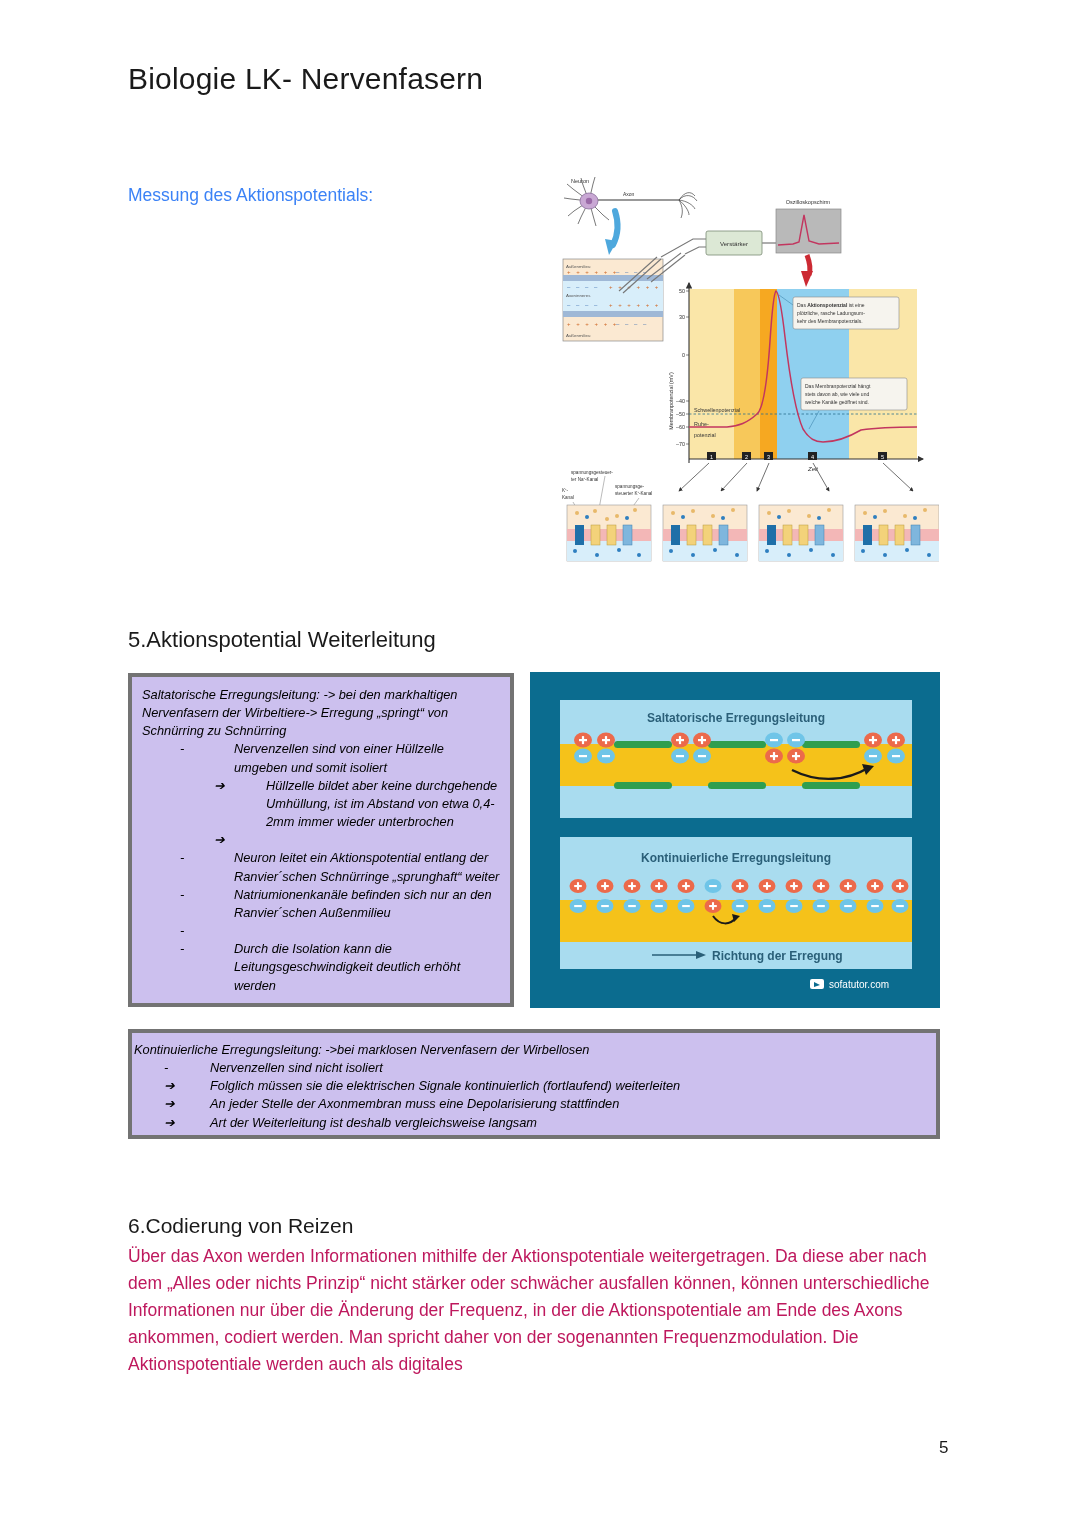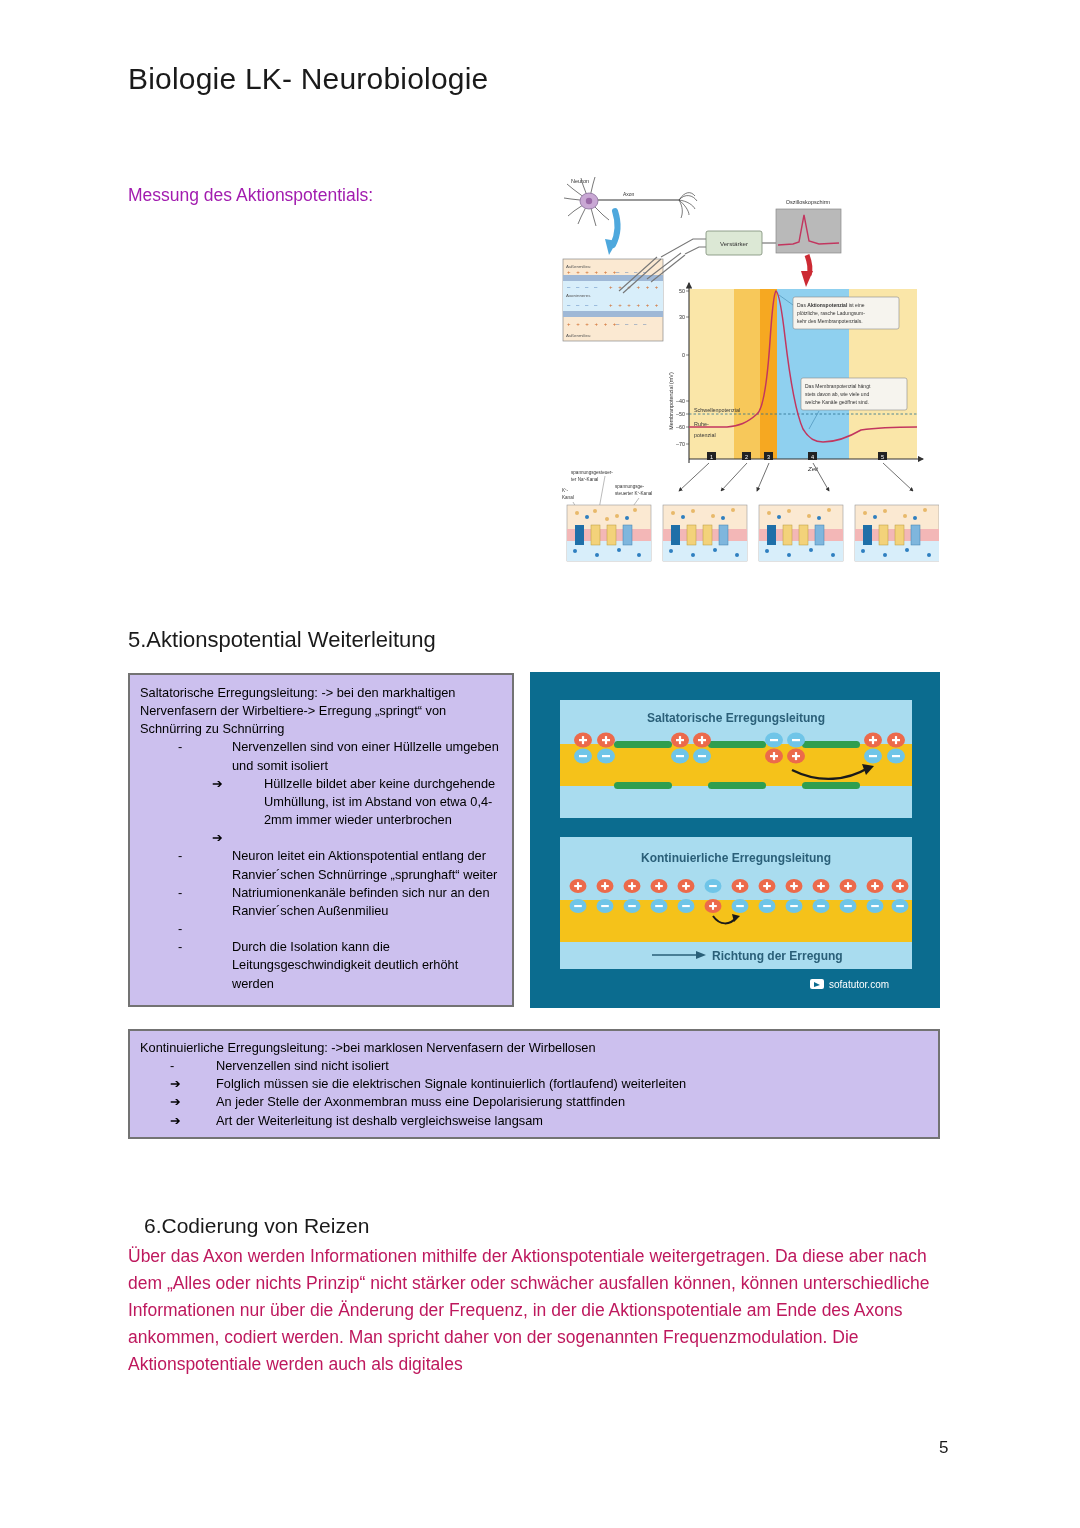--- a/index.html
+++ b/index.html
@@ -16,46 +16,46 @@
 
   
   .doc-title{
     position:absolute;left:128px;top:62px;
     font-size:30px;font-weight:400;letter-spacing:.2px;color:#1a1a1a;
   }
 
   
   .intro{
     position:absolute;left:128px;top:182px;width:415px;
-    font-size:17.5px;line-height:1.52;color:#a21caf;
+    font-size:17.5px;line-height:1.52;color:#3b82f6;
   }
 
   
   .fig1{
     position:absolute;left:561px;top:171px;width:378px;height:400px;
   }
   .fig1 svg{display:block;}
 
   
   .heading5{
     position:absolute;left:128px;top:627px;
     font-size:22px;font-weight:400;color:#1a1a1a;
   }
 
   
   .purple-box{
-    background:#ccc0ee;border:2px solid #737373;box-sizing:border-box;
+    background:#ccc0ee;border:4px solid #737373;box-sizing:border-box;font-style:italic;
   }
   #box-saltatorisch{
     position:absolute;left:128px;top:673px;width:386px;height:334px;
     padding:9px 10px 0 10px;
   }
   #box-kontinuierlich{
     position:absolute;left:128px;top:1029px;width:812px;height:110px;
-    padding:8px 10px 0 10px;
+    padding:8px 10px 0 2px;
   }
   .bx-lead{font-size:12.8px;line-height:1.42;color:#000;}
   .bx-list{list-style:none;margin:0;padding:0;}
   .bx-li{display:flex;font-size:12.8px;line-height:1.42;color:#000;}
   .bx-mark{flex:0 0 auto;text-align:left;}
   .bx-txt{flex:1 1 auto;}
   
   #box-saltatorisch .lvl1 .bx-mark{width:54px;padding-left:38px;}
   #box-saltatorisch .lvl2 .bx-mark{width:52px;padding-left:72px;}
   #box-saltatorisch .lvl1 .bx-txt{padding-left:0;}
@@ -65,39 +65,39 @@
 
   
   .fig2{
     position:absolute;left:530px;top:672px;width:410px;height:336px;border-radius:17px;
   }
   .fig2 svg{display:block;}
 
   
   .heading6{
     position:absolute;left:128px;top:1214px;
-    font-size:21px;font-weight:400;color:#1a1a1a;margin-left:16px;
+    font-size:21px;font-weight:400;color:#1a1a1a;
   }
   .body6{
     position:absolute;left:128px;top:1243px;width:826px;
     font-size:17.5px;line-height:1.54;color:#be185d;
   }
 
   
   .pageno{
     position:absolute;left:939px;top:1438px;
     font-size:17px;color:#1a1a1a;
   }
 </style>
 </head>
 <body>
 
 <div class="page">
 
-  <div class="doc-title">Biologie LK- Neurobiologie</div>
+  <div class="doc-title">Biologie LK- Nervenfasern</div>
 
   <div class="intro">
     <div>Messung des Aktionspotentials:</div>
   </div>
 
   <div class="fig1">
     <svg width="378" height="400" viewBox="0 0 378 400" xmlns="http://www.w3.org/2000/svg">
       <defs>
         <marker id="ar" markerWidth="6" markerHeight="6" refX="5" refY="3" orient="auto">
           <path d="M0,0 L6,3 L0,6 z" fill="#333"></path>

